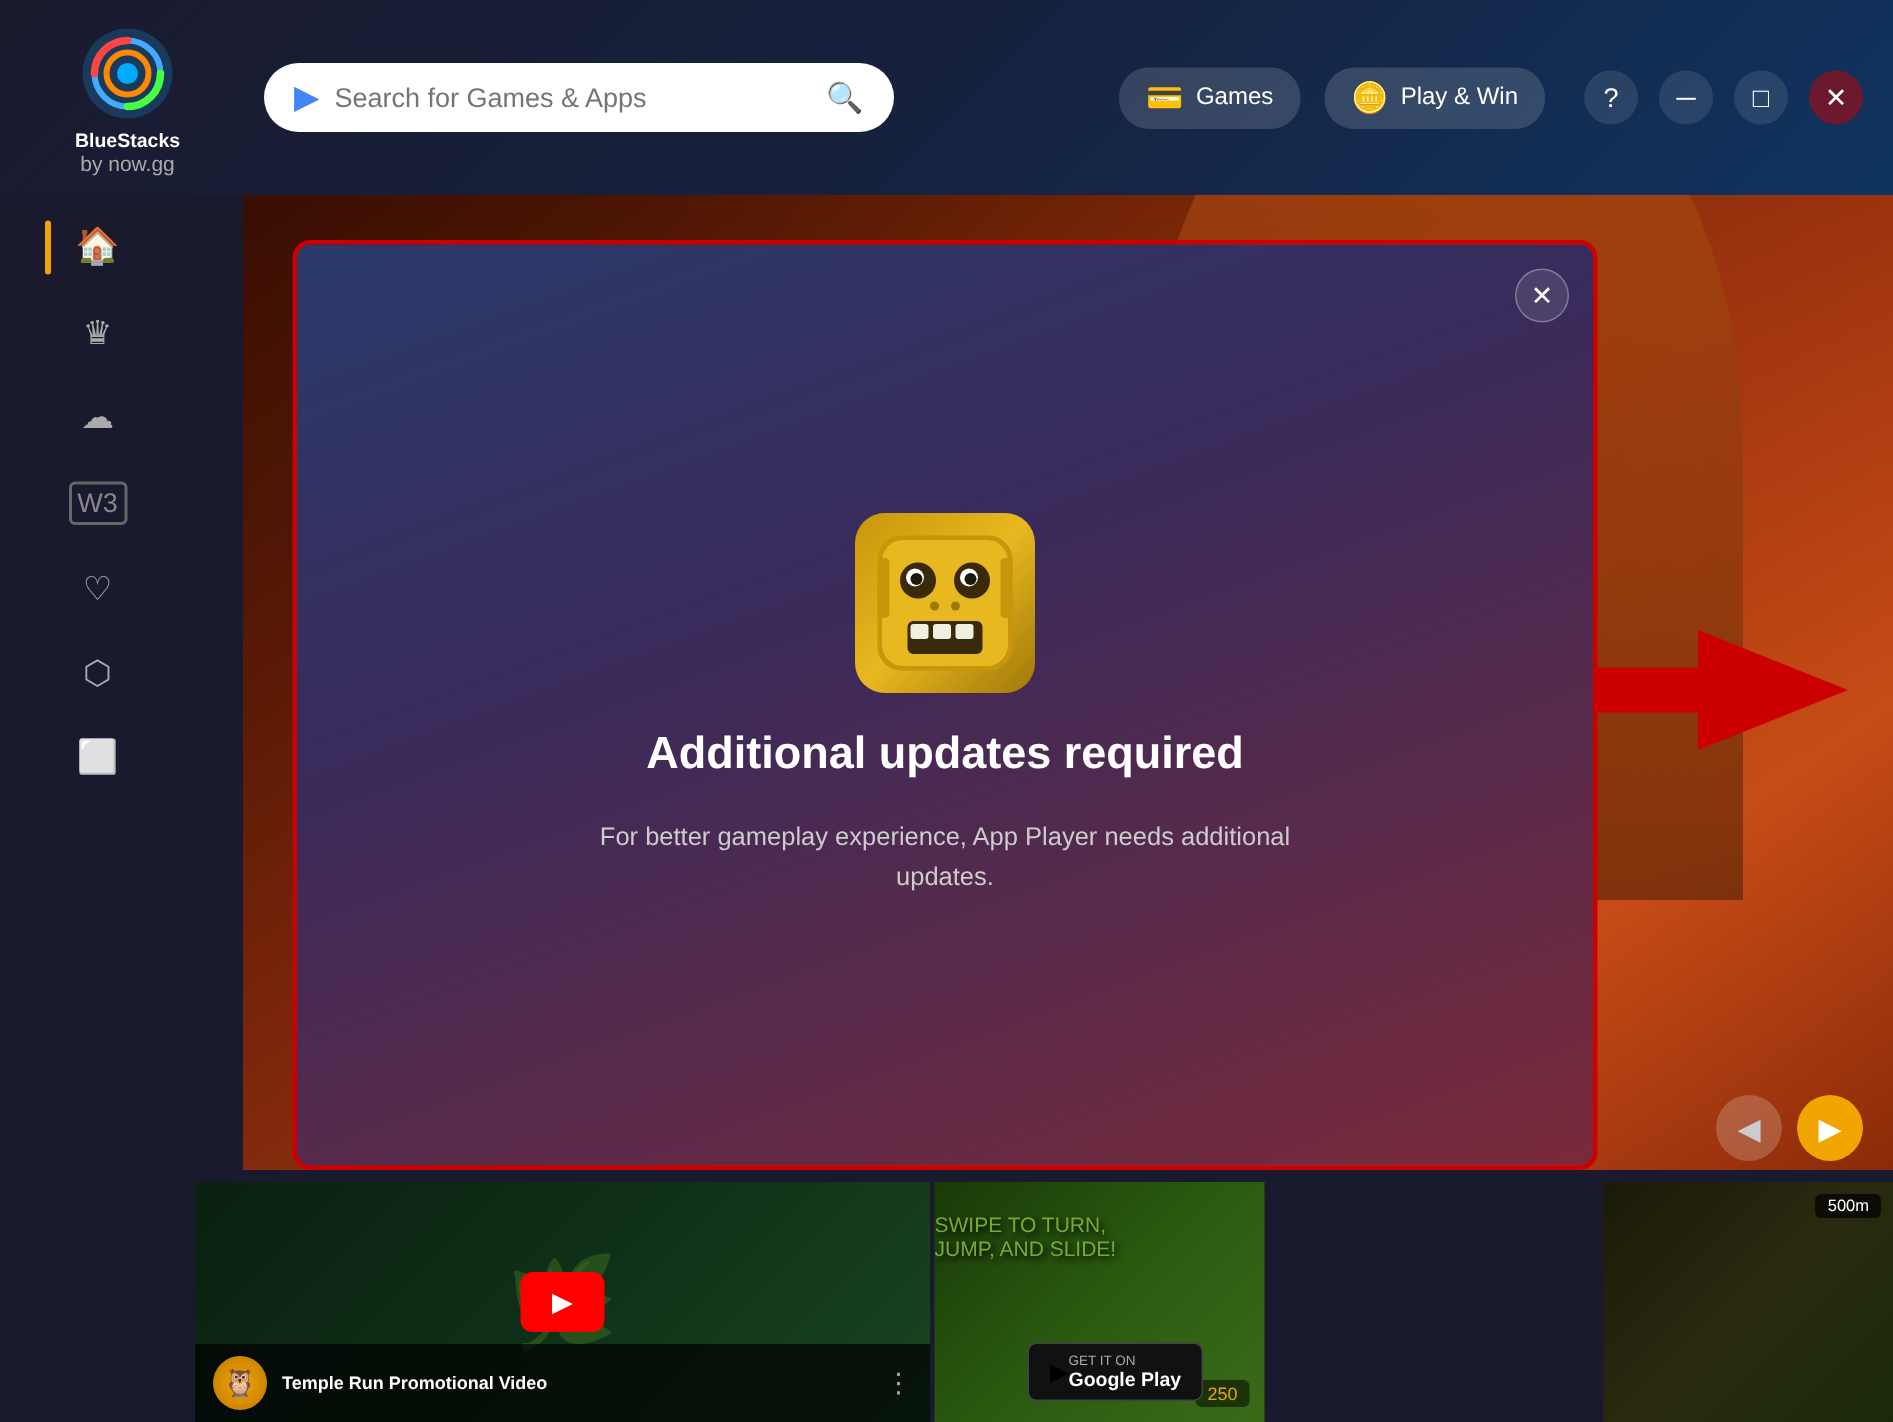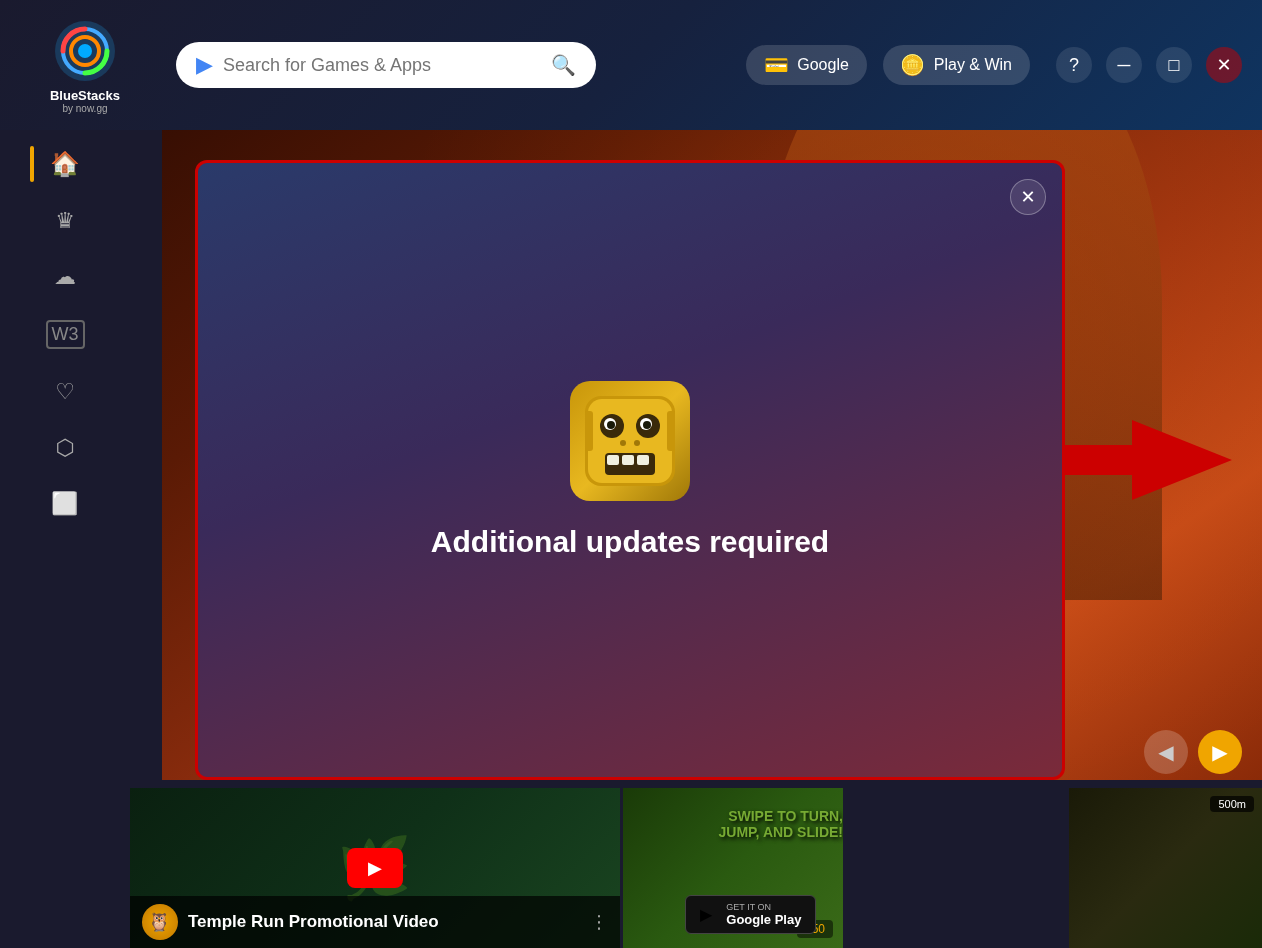--- a/index.html
+++ b/index.html
@@ -39,21 +39,21 @@
     }
 
     .logo-text {
       font-size: 13px;
       font-weight: bold;
       color: #fff;
       margin-top: 2px;
     }
 
     .logo-subtext {
-      font-size: 10px;
+      font-size: 14px;
       color: #aaa;
     }
 
     .search-bar {
       display: flex;
       align-items: center;
       background: #fff;
       border-radius: 30px;
       padding: 10px 20px;
       flex: 0 0 420px;
@@ -298,21 +298,21 @@
       min-width: 240px;
     }
 
     
     .google-play-badge {
       position: absolute;
       bottom: 10px;
       left: 380px;
       display: flex;
       align-items: center;
-      gap: 14px;
+      gap: 0;
       background: #111;
       border: 1px solid #444;
       border-radius: 6px;
       padding: 6px 14px;
       z-index: 3;
     }
 
     .video-thumb {
       position: absolute;
       left: 0;
@@ -354,21 +354,21 @@
       border-radius: 50%;
       background: radial-gradient(circle, #f0a500, #c07800);
       display: flex;
       align-items: center;
       justify-content: center;
       font-size: 18px;
     }
 
     .video-title-text {
       color: #fff;
-      font-size: 17px;
+      font-size: 12px;
       font-weight: bold;
     }
 
     .video-menu-dots {
       margin-left: auto;
       color: #aaa;
       font-size: 18px;
       cursor: pointer;
     }
   </style>
@@ -395,21 +395,21 @@
   <div class="search-bar">
     <span style="color:#4285f4; font-size:22px;">▶</span>
     <input type="text" placeholder="Search for Games &amp; Apps" style="">
     <span style="color:#555; font-size:20px;">🔍</span>
   </div>
 
   <div class="topbar-right">
 
     <div class="wallet-btn">
       <span style="font-size:20px;">💳</span>
-      <span>Google</span>
+      <span>Games</span>
     </div>
 
     <div class="playnwin-btn">
       <span style="font-size:20px;">🪙</span>
       <span>Play &amp; Win</span>
     </div>
 
     <div class="topbar-icons">
       <div class="topbar-icon-btn">
         <span>?</span>
@@ -472,21 +472,21 @@
       </div>
       <div class="video-info-bar">
         <div class="video-owl-icon">🦉</div>
         <span class="video-title-text">Temple Run Promotional Video</span>
         <span class="video-menu-dots">⋮</span>
       </div>
     </div>
   </div>
 
   <div style="position:absolute;left:493px;bottom:0;width:220px;height:160px;background:linear-gradient(135deg,#1a3a08,#2a5a10,#3a6a18);z-index:3;overflow:hidden;">
-    <div style="color:#7a3;font-size:14px;font-weight:bold;text-align:right;padding-top:20px;text-shadow:2px 2px 4px #000;">SWIPE TO TURN,<br>JUMP, AND SLIDE!</div>
+    <div style="color:#7a3;font-size:14px;font-weight:normal;text-align:left;padding-top:20px;text-shadow:2px 2px 4px #000;">SWIPE TO TURN,<br>JUMP, AND SLIDE!</div>
     <div style="position:absolute;bottom:10px;right:10px;background:rgba(0,0,0,0.5);color:#f0a500;padding:2px 8px;border-radius:4px;font-size:12px;text-align:right;">250</div>
   </div>
 
 
   <div style="position:absolute;left:939px;bottom:0;right:0;height:160px;background:linear-gradient(135deg,#1a1a08,#2a2a10,#1a2a08);z-index:3;overflow:hidden;">
     <div style="position:absolute;top:8px;right:8px;background:rgba(0,0,0,0.7);color:#fff;padding:2px 8px;border-radius:4px;font-size:11px;">500m</div>
   </div>
 
   <div class="google-play-badge" style="left:555px;bottom:14px;z-index:5;">
     <span style="font-size:16px;">▶</span>
@@ -540,14 +540,15 @@
       <rect x="42" y="64" width="12" height="10" rx="2" fill="#f0f0e0"></rect>
       <rect x="57" y="64" width="12" height="10" rx="2" fill="#f0f0e0"></rect>
 
       <rect x="5" y="20" width="8" height="40" rx="3" fill="#c8960a"></rect>
       <rect x="87" y="20" width="8" height="40" rx="3" fill="#c8960a"></rect>
     </svg>
   </div>
 
   <div class="modal-title">Additional updates required</div>
 
+  <div class="modal-desc">For better gameplay experience, App Player needs additional updates.</div>
 
 </div>
 
 </body></html>

